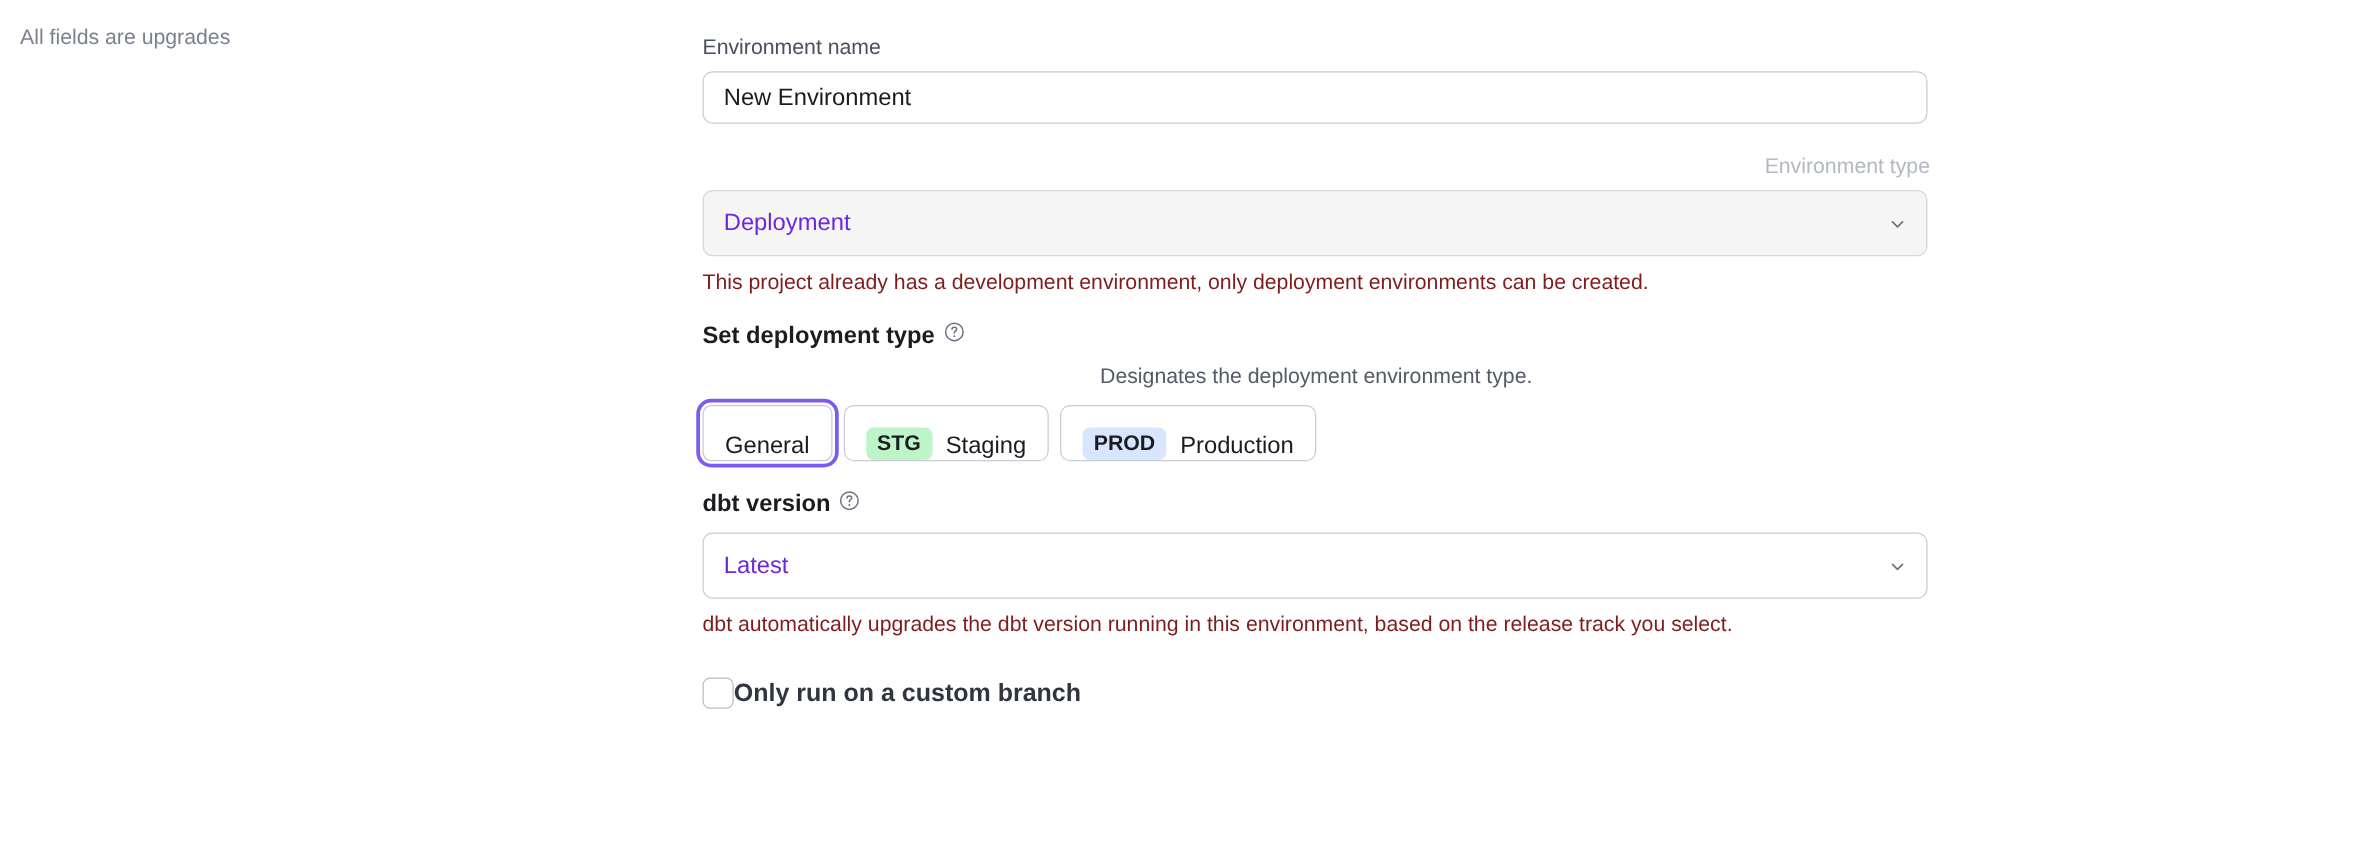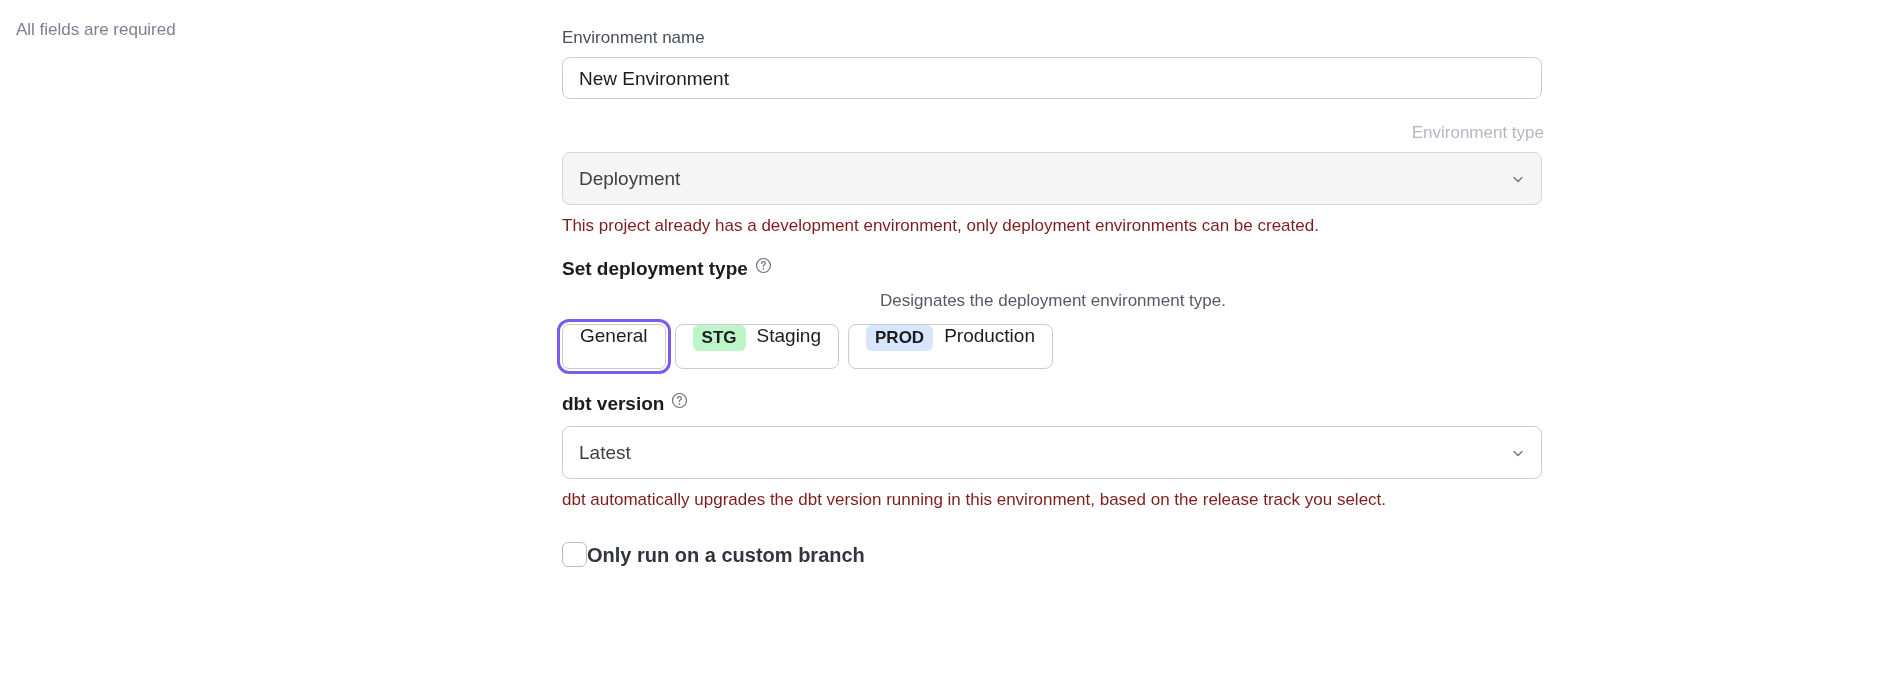--- a/index.html
+++ b/index.html
@@ -85,21 +85,21 @@
     height: 53px;
   }
   .select-box {
     width: 980px;
     height: 53px;
     border: 1px solid #d3d6dd;
     border-radius: 8px;
     background: #f5f5f6;
     font-size: 19px;
     line-height: 51px;
-    color: #404040;
+    color: #6d28d9;
     padding: 0 40px 0 16px;
     display: block;
     overflow: hidden;
     white-space: nowrap;
   }
   .select-box.enabled {
     background: #ffffff;
     border-color: #c9ccd4;
   }
   .chevron {
@@ -152,21 +152,21 @@
     display: flex;
     gap: 9px;
     margin-top: 11px;
   }
   .type-btn {
     height: 45px;
     border: 1px solid #c9ccd4;
     border-radius: 8px;
     background: #ffffff;
     display: flex;
-    align-items: flex-start;
+    align-items: flex-end;
     gap: 11px;
     padding: 0 17px;
     font-family: "Liberation Sans", sans-serif;
     font-size: 19px;
     color: #1b1c1f;
     cursor: pointer;
     white-space: nowrap;
   }
   .type-btn.focused {
     outline: 3px solid #7c5cf0;
@@ -210,21 +210,21 @@
 
   .mt-22 { margin-top: 22px; }
   .mt-18 { margin-top: 18px; }
 </style>
 </head>
 <body>
 
 <div class="page">
 
   <div class="left-col">
-    <div class="page-subtitle">All fields are required</div>
+    <div class="page-subtitle">All fields are upgrades</div>
   </div>
 
   <div class="form-col">
 
     <div>
       <div class="field-label">Environment name</div>
       <input class="text-input" type="text" value="New Environment" style="">
     </div>
 
     <div class="mt-22">

